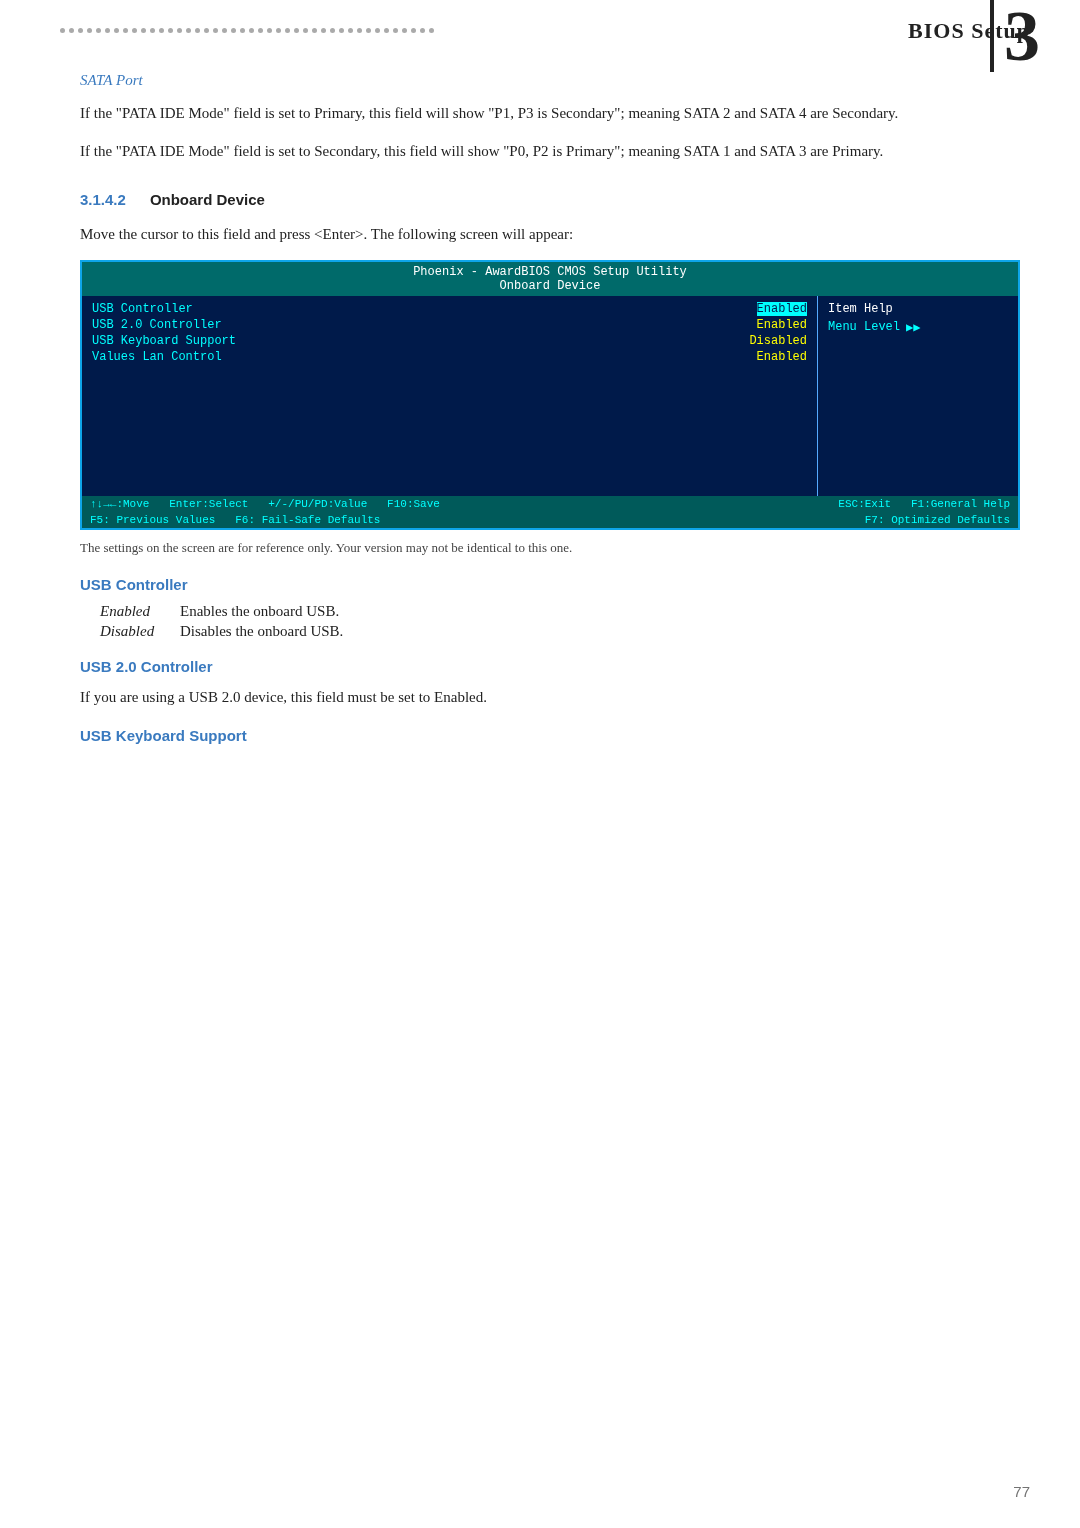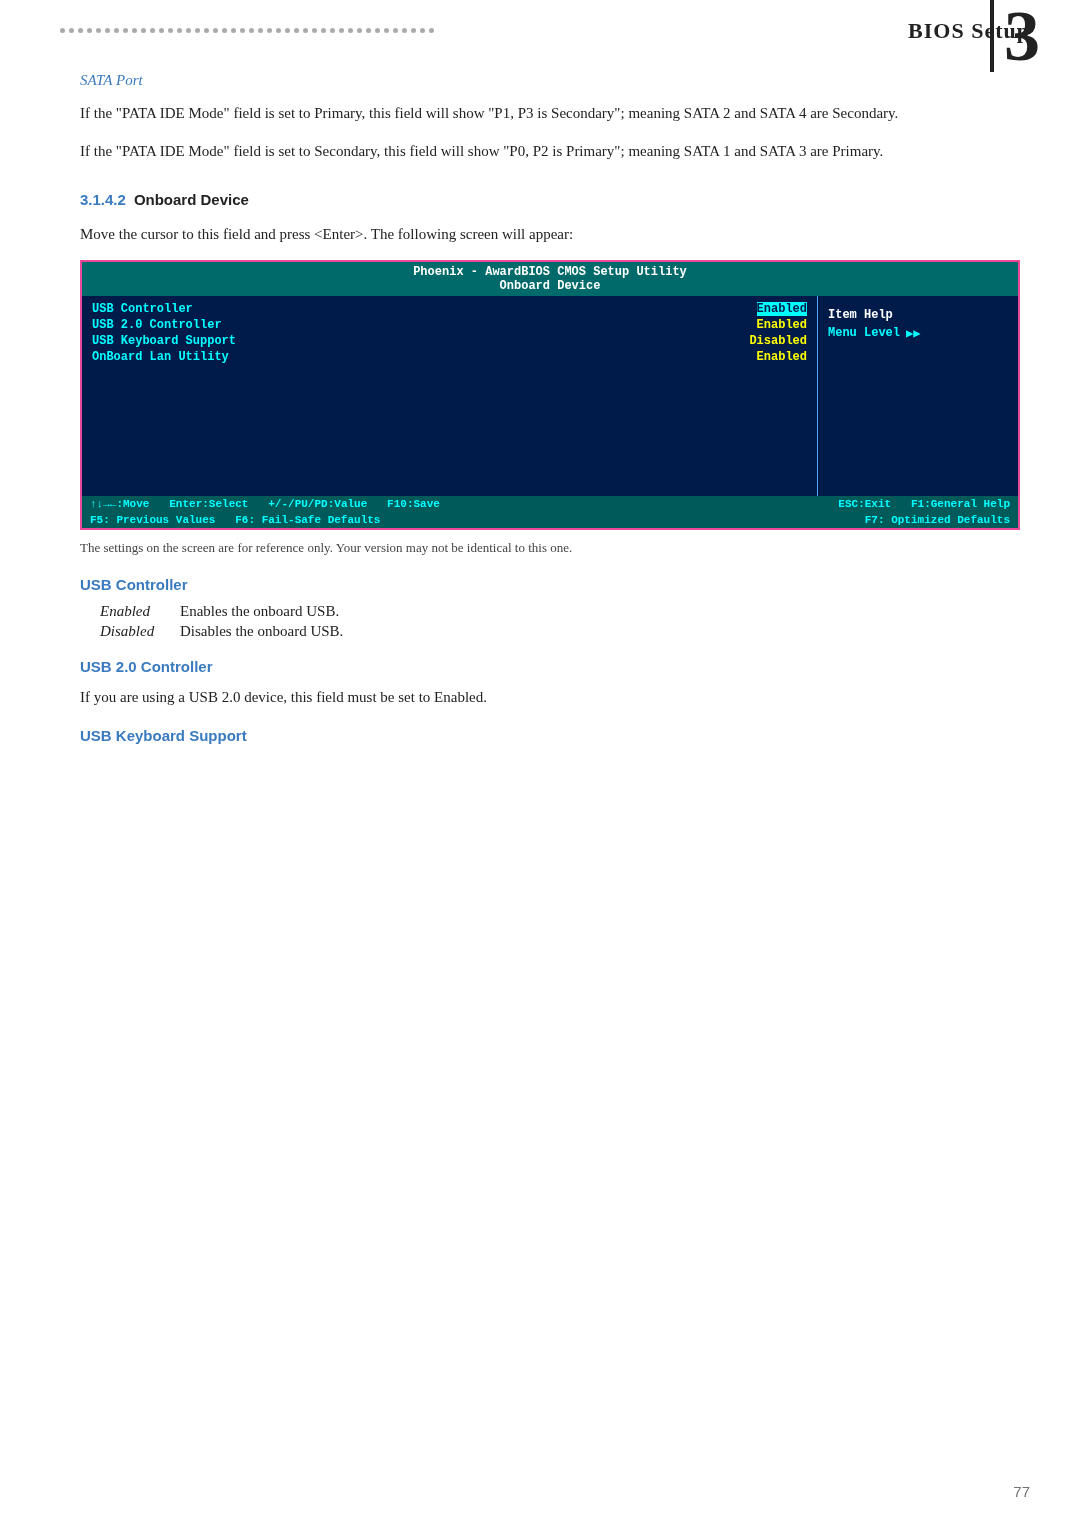--- a/index.html
+++ b/index.html
@@ -85,69 +85,68 @@
       color: #222;
       text-align: justify;
       line-height: 1.6;
       margin-bottom: 14px;
     }
 
     
     .section-heading {
       display: flex;
       align-items: baseline;
-      gap: 8px;
+      gap: 24px;
       margin: 28px 0 14px 0;
     }
     .section-number {
       color: #3a7abf;
       font-size: 15px;
       font-weight: bold;
       font-family: Arial, sans-serif;
       white-space: nowrap;
     }
     .section-title-text {
       color: #222;
       font-size: 15px;
       font-weight: bold;
       font-family: Arial, sans-serif;
     }
 
     
     .bios-box {
-      border: 2px solid #ec4899;
+      border: 2px solid #0ea5e9;
       background: #001a4a;
       color: #0ff;
       font-family: 'Courier New', Courier, monospace;
       font-size: 12px;
       margin: 14px 0 8px 0;
       padding: 0;
       overflow: hidden;
-      font-weight: bold;
     }
     .bios-title-bar {
       background: #006a6a;
       color: #fff;
       text-align: center;
       padding: 3px 0;
       font-size: 12px;
       font-family: 'Courier New', Courier, monospace;
     }
     .bios-body {
       display: flex;
       min-height: 200px;
     }
     .bios-left {
       flex: 1;
       padding: 6px 10px;
       border-right: 1px solid #5af;
     }
     .bios-right {
       width: 200px;
-      padding: 12px 10px;
+      padding: 6px 10px;
     }
     .bios-row {
       display: flex;
       justify-content: space-between;
       margin-bottom: 2px;
     }
     .bios-label {
       color: #0ff;
       font-family: 'Courier New', Courier, monospace;
       font-size: 12px;
@@ -314,21 +313,21 @@
           </div>
           <div class="bios-row">
             <span class="bios-label">USB 2.0 Controller</span>
             <span class="bios-value">Enabled</span>
           </div>
           <div class="bios-row">
             <span class="bios-label">USB Keyboard Support</span>
             <span class="bios-value">Disabled</span>
           </div>
           <div class="bios-row">
-            <span class="bios-label">OnBoard Lan Utility</span>
+            <span class="bios-label">Values Lan Control</span>
             <span class="bios-value">Enabled</span>
           </div>
         </div>
       <div class="bios-right">
         <div class="bios-help-title">Item Help</div>
         <div class="bios-help-row">
           <span>Menu Level</span>
           <span>▶▶</span>
         </div>
       </div>

